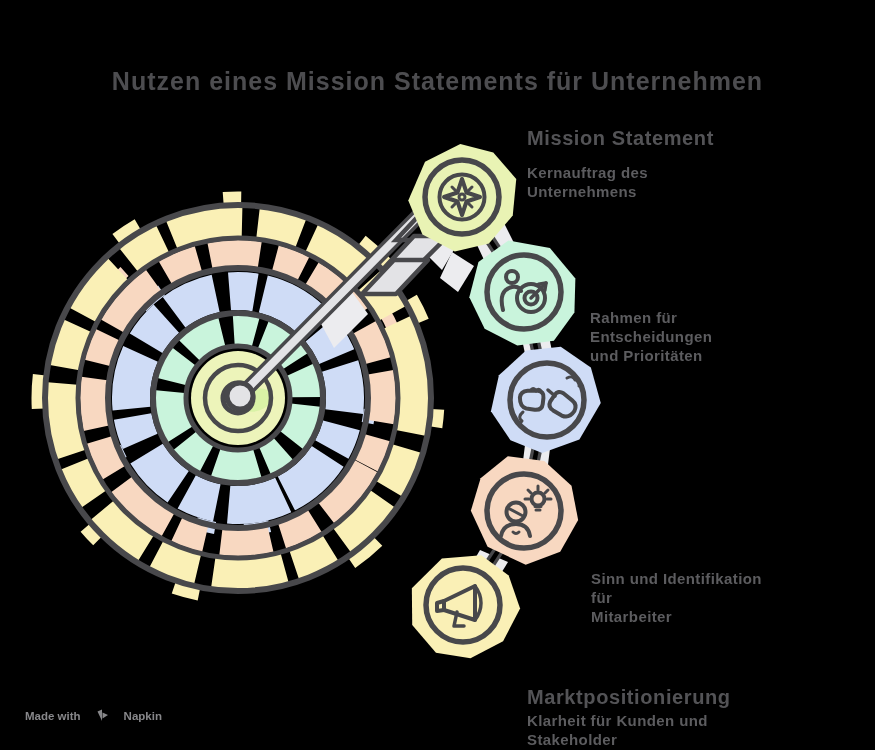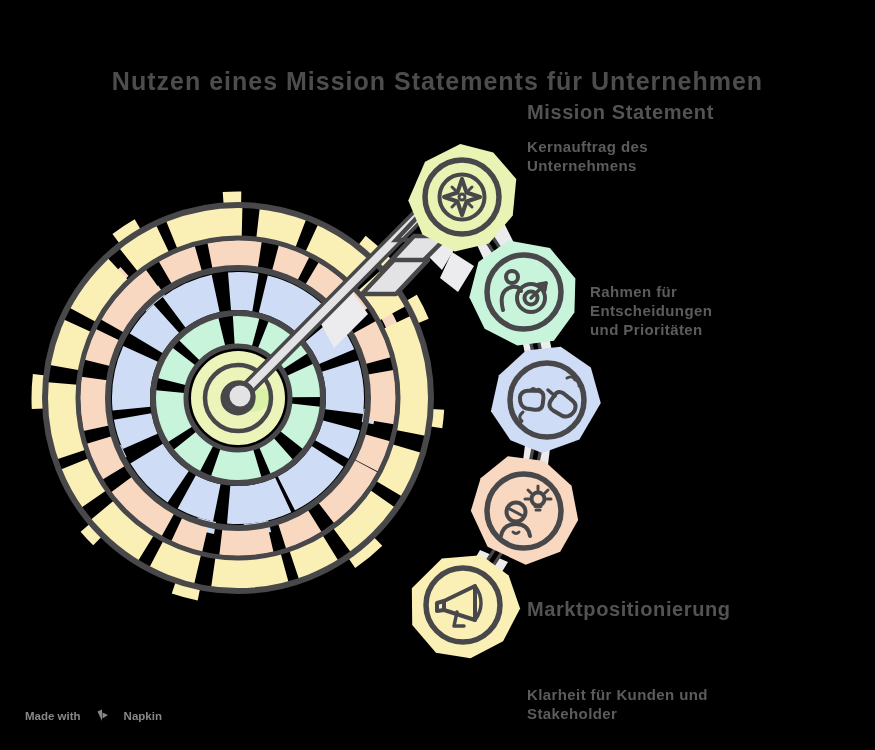--- a/index.html
+++ b/index.html
@@ -7,21 +7,21 @@
     position:relative;width:776px;height:750px;overflow:hidden;
     background:var(--c-background,#000);
     font-family:"Liberation Sans","DejaVu Sans",sans-serif;
   }
   .diagram-svg{position:absolute;left:0;top:0;width:875px;height:750px;}
   .page-title{
     position:absolute;left:0;top:50px;width:875px;text-align:center;
     font-size:25px;font-weight:700;letter-spacing:1px;
     color:var(--c-title_text,#4d4d50);
   }
-  .item{position:absolute;}
+  .item{position:absolute;margin-top:26px;}
   .item-title{
     margin:0;font-size:20px;font-weight:700;letter-spacing:.6px;
     line-height:25px;color:var(--c-heading_text,#535356);white-space:pre-line;
   }
   .item-desc{
     margin:0;font-size:15px;font-weight:700;letter-spacing:.4px;
     line-height:19px;color:var(--c-body_text,#5c5c5f);white-space:pre-line;
   }
   .footer{
     position:absolute;left:25px;top:709px;display:flex;align-items:center;gap:15px;
@@ -169,22 +169,26 @@
     <p class="item-desc">Kernauftrag des
 Unternehmens</p>
   </div>
 
   <div class="item" style="left:590px;top:282px;">
     <p class="item-desc">Rahmen für Entscheidungen
 und Prioritäten</p>
   </div>
 
 
-
-  <div class="item" style="left:527px;top:597px;">
+  <div class="item" style="left:591px;top:543px;">
+    <p class="item-desc">Sinn und Identifikation für
+Mitarbeiter</p>
+  </div>
+
+  <div class="item" style="left:527px;top:659px;">
     <h2 class="item-title">Marktpositionierung</h2>
   </div>
   <div class="item" style="left:527px;top:685px;">
     <p class="item-desc">Klarheit für Kunden und
 Stakeholder</p>
   </div>
 
   <div class="footer">
     <span>Made with</span>
     <svg width="13" height="13" viewBox="0 0 13 13">

